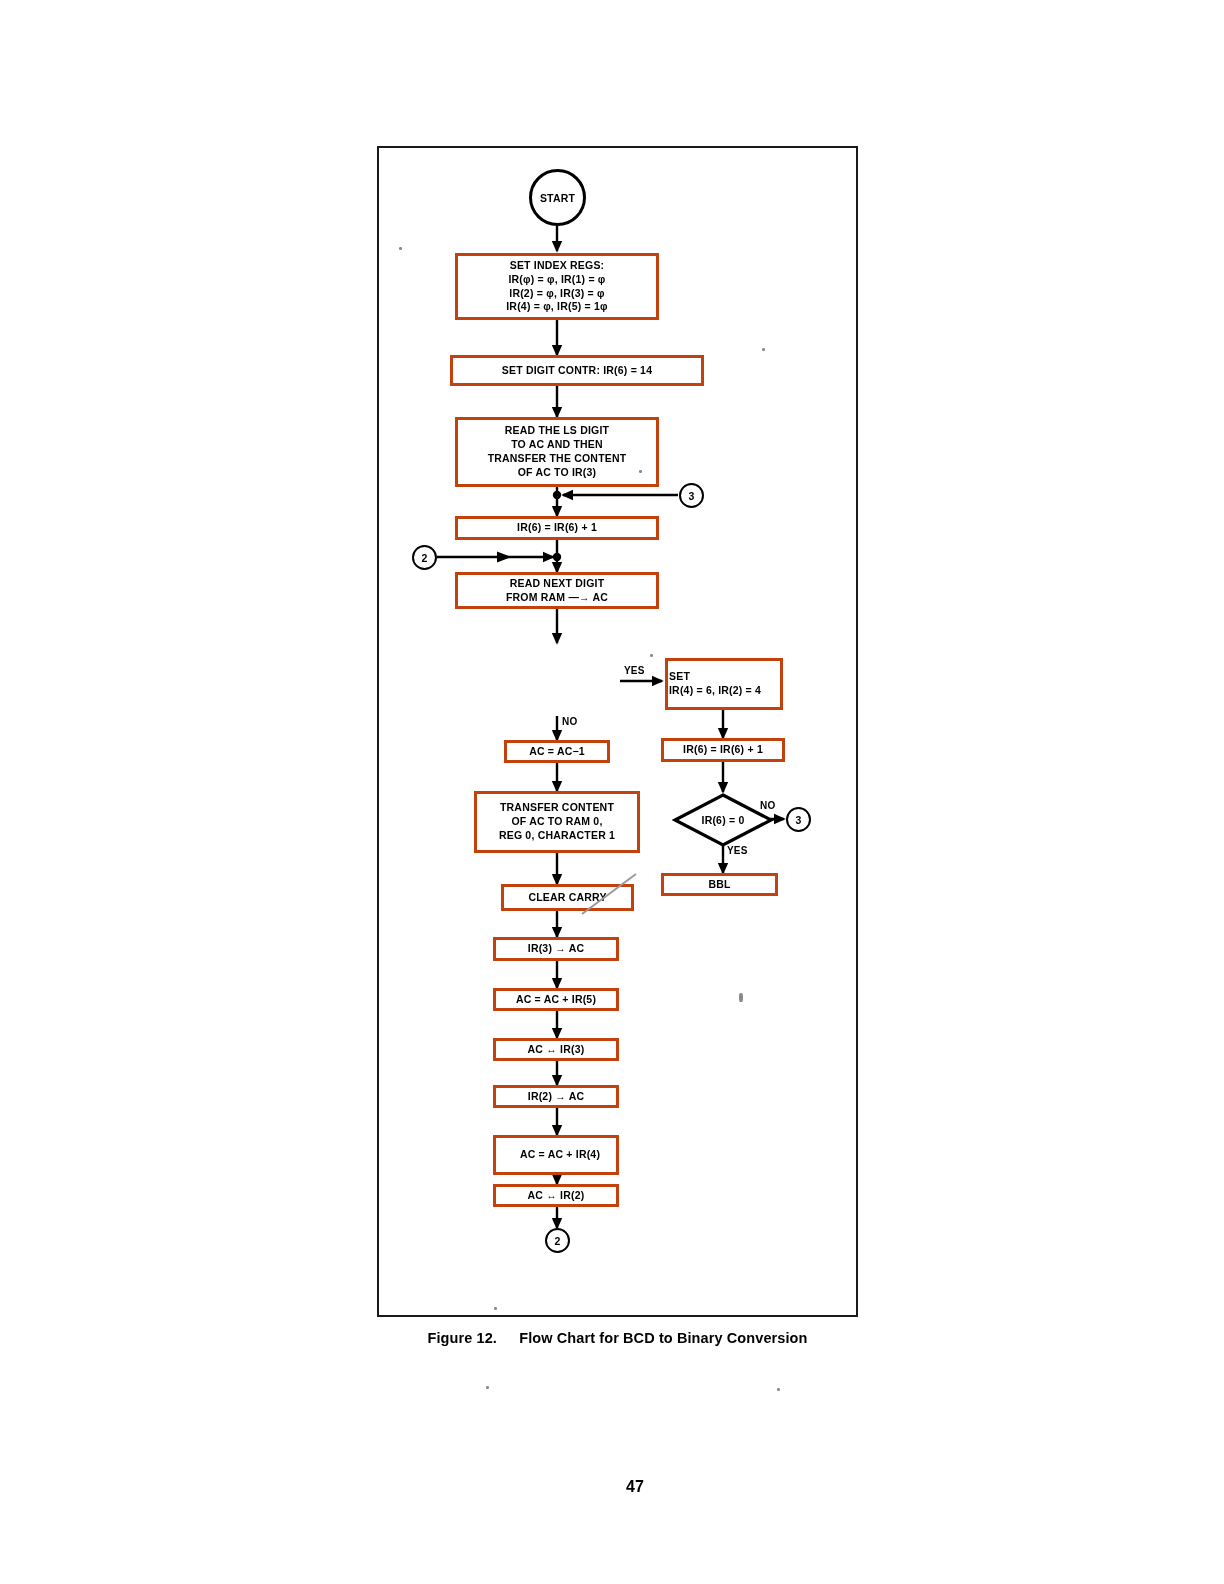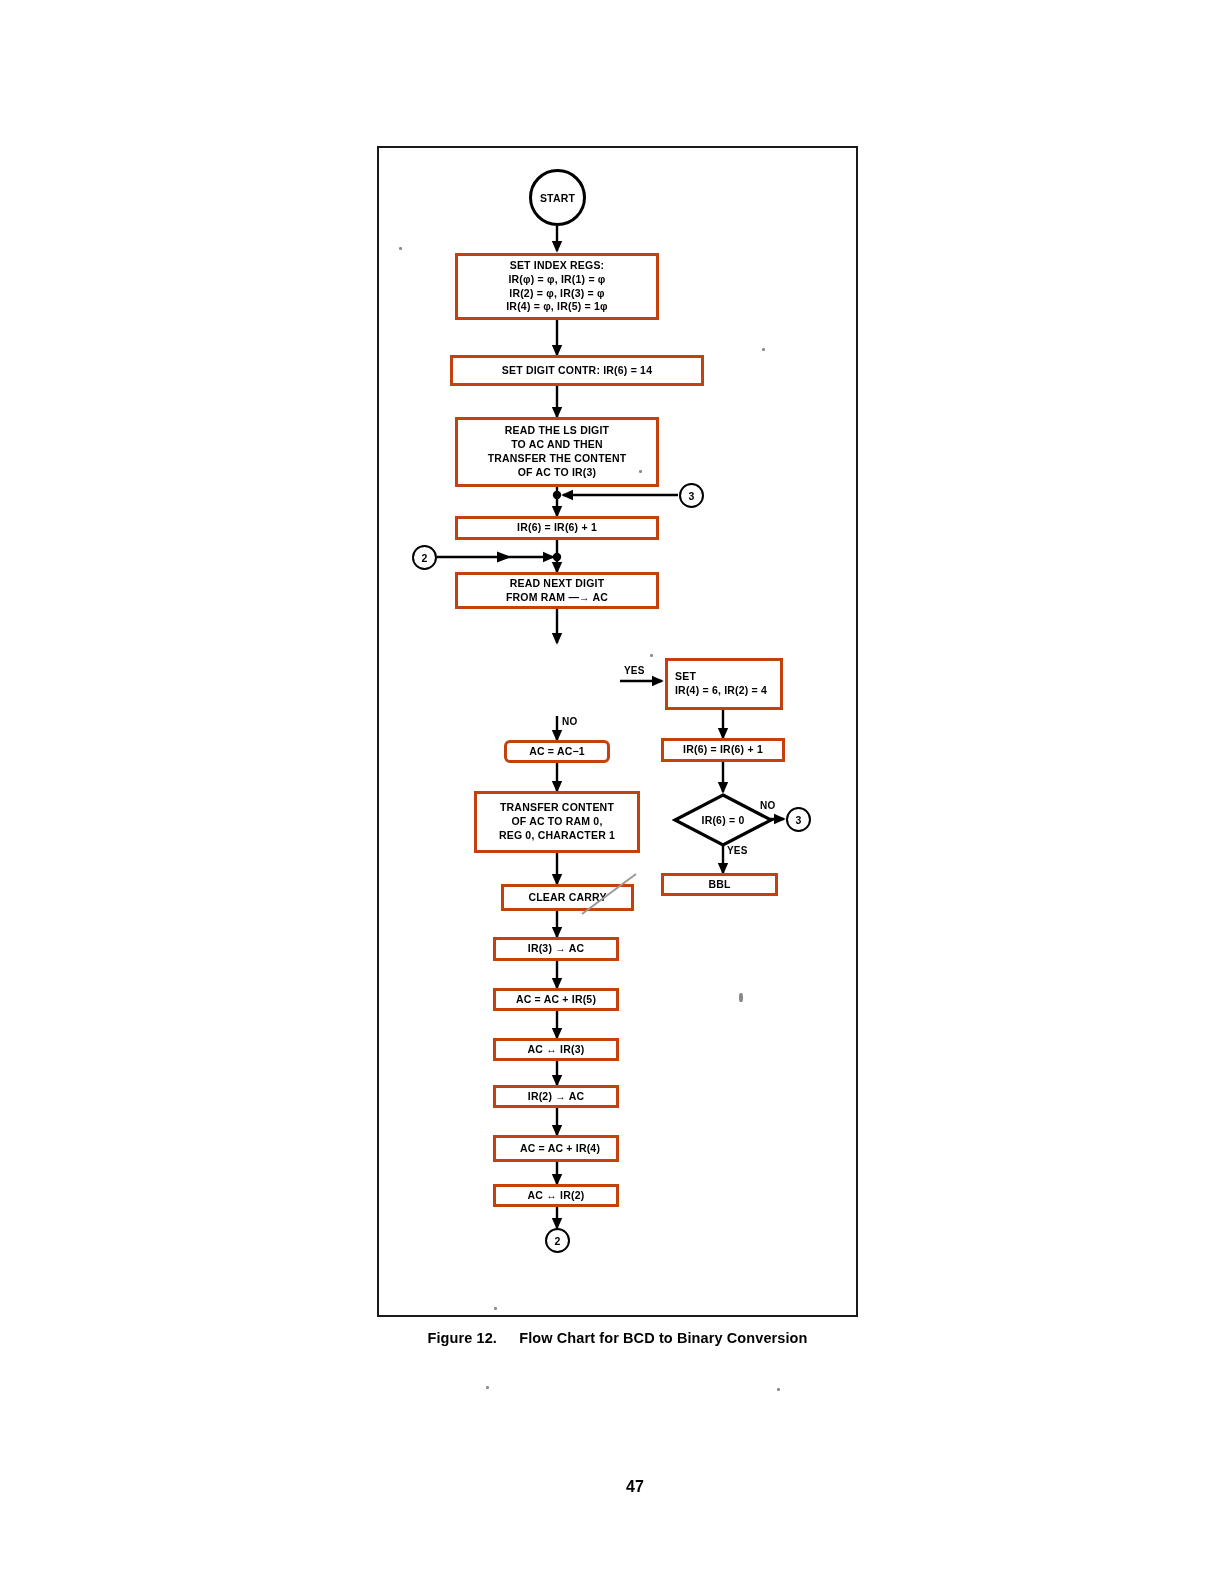--- a/index.html
+++ b/index.html
@@ -55,21 +55,21 @@
   }
   .proc {
     border: 3px solid #c2410c;
     font-size: 10.5px;
     line-height: 1.32;
     padding: 2px 4px;
   }
   .proc.left-al {
     justify-content: flex-start;
     text-align: left;
-    padding-left: 7px;
+    padding-left: 1px;
   }
   .term {
     border: 3px solid #000;
     border-radius: 50%;
     font-size: 10.5px;
   }
   .conn {
     border: 2.5px solid #000;
     border-radius: 50%;
     font-size: 10.5px;
@@ -238,21 +238,21 @@
   <div class="branch-label" style="left:624px; top:665px;">YES</div>
   <div class="branch-label" style="left:562px; top:716px;">NO</div>
 
   <div class="node proc left-al" style="left:665px; top:658px; width:118px; height:52px;">
     <div>
       <div>SET</div>
       <div>IR(4) = 6, IR(2) = 4</div>
     </div>
   </div>
 
-  <div class="node proc" style="left:504px; top:740px; width:106px; height:23px;border-radius:6px;">
+  <div class="node proc" style="left:504px; top:740px; width:106px; height:23px;">
     <span>AC = AC−1</span>
   </div>
 
   <div class="node proc" style="left:661px; top:738px; width:124px; height:24px;">
     <span>IR(6) = IR(6) + 1</span>
   </div>
 
   <div class="node proc" style="left:474px; top:791px; width:166px; height:62px;">
     <div>
       <div>TRANSFER CONTENT</div>
@@ -287,21 +287,21 @@
   </div>
 
   <div class="node proc" style="left:493px; top:1038px; width:126px; height:23px;">
     <span>AC ↔ IR(3)</span>
   </div>
 
   <div class="node proc" style="left:493px; top:1085px; width:126px; height:23px;">
     <span>IR(2) → AC</span>
   </div>
 
-  <div class="node proc" style="left:493px; top:1135px; width:126px; height:27px;padding-left:12px;">
+  <div class="node proc" style="left:493px; top:1135px; width:126px; height:40px;padding-left:12px;">
     <span>AC = AC + IR(4)</span>
   </div>
 
   <div class="node proc" style="left:493px; top:1184px; width:126px; height:23px;">
     <span>AC ↔ IR(2)</span>
   </div>
 
   <div class="node conn" style="left:679px; top:483px; width:25px; height:25px;">
     <span>3</span>
   </div>

